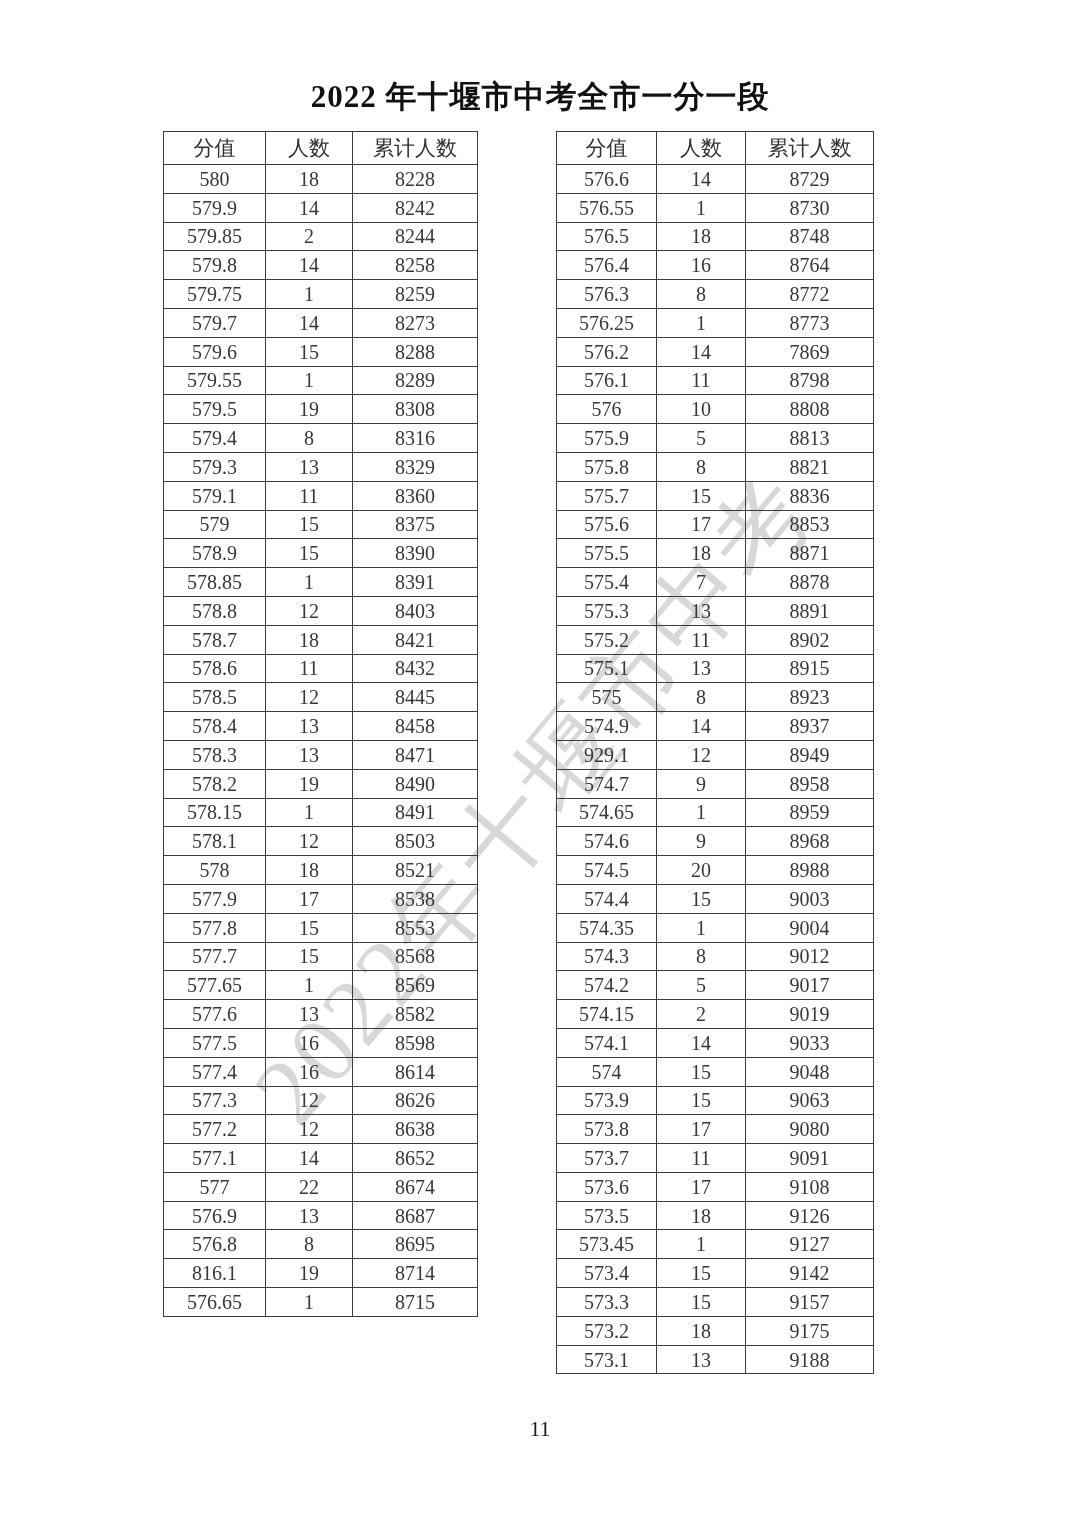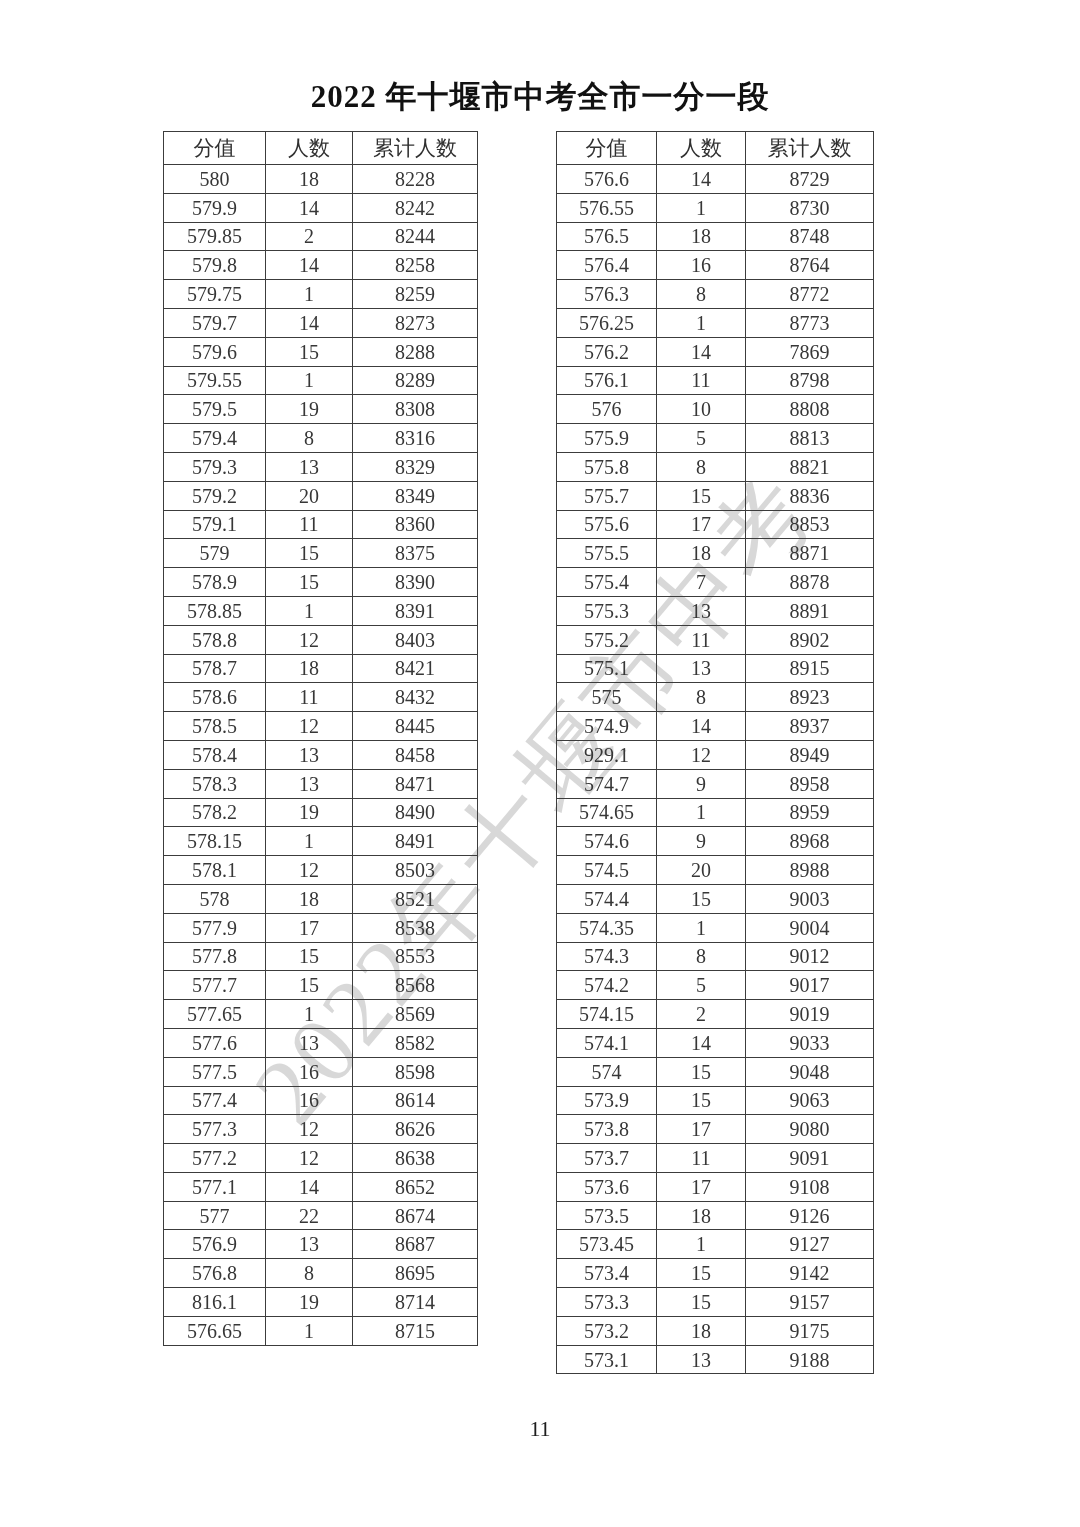--- a/index.html
+++ b/index.html
@@ -154,25 +154,20 @@
           <td>579.4</td>
           <td>8</td>
           <td>8316</td>
         </tr>
         <tr>
           <td>579.3</td>
           <td>13</td>
           <td>8329</td>
         </tr>
         <tr>
-          <td>579.2</td>
-          <td>20</td>
-          <td>8349</td>
-        </tr>
-        <tr>
           <td>579.1</td>
           <td>11</td>
           <td>8360</td>
         </tr>
         <tr>
           <td>579</td>
           <td>15</td>
           <td>8375</td>
         </tr>
         <tr>

